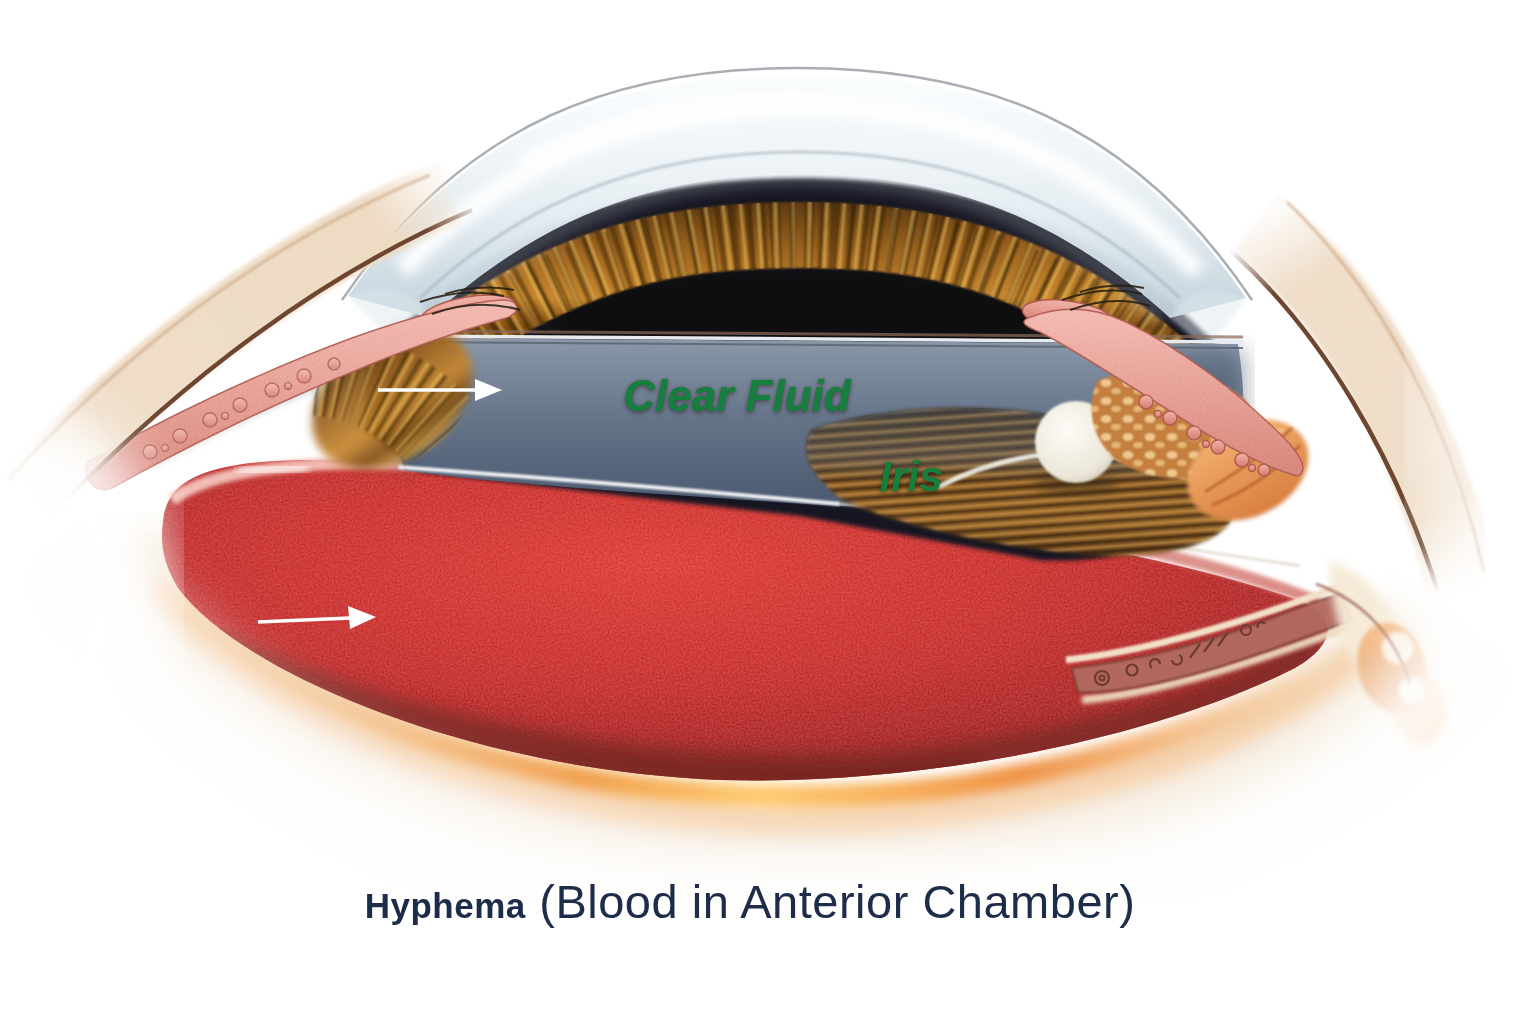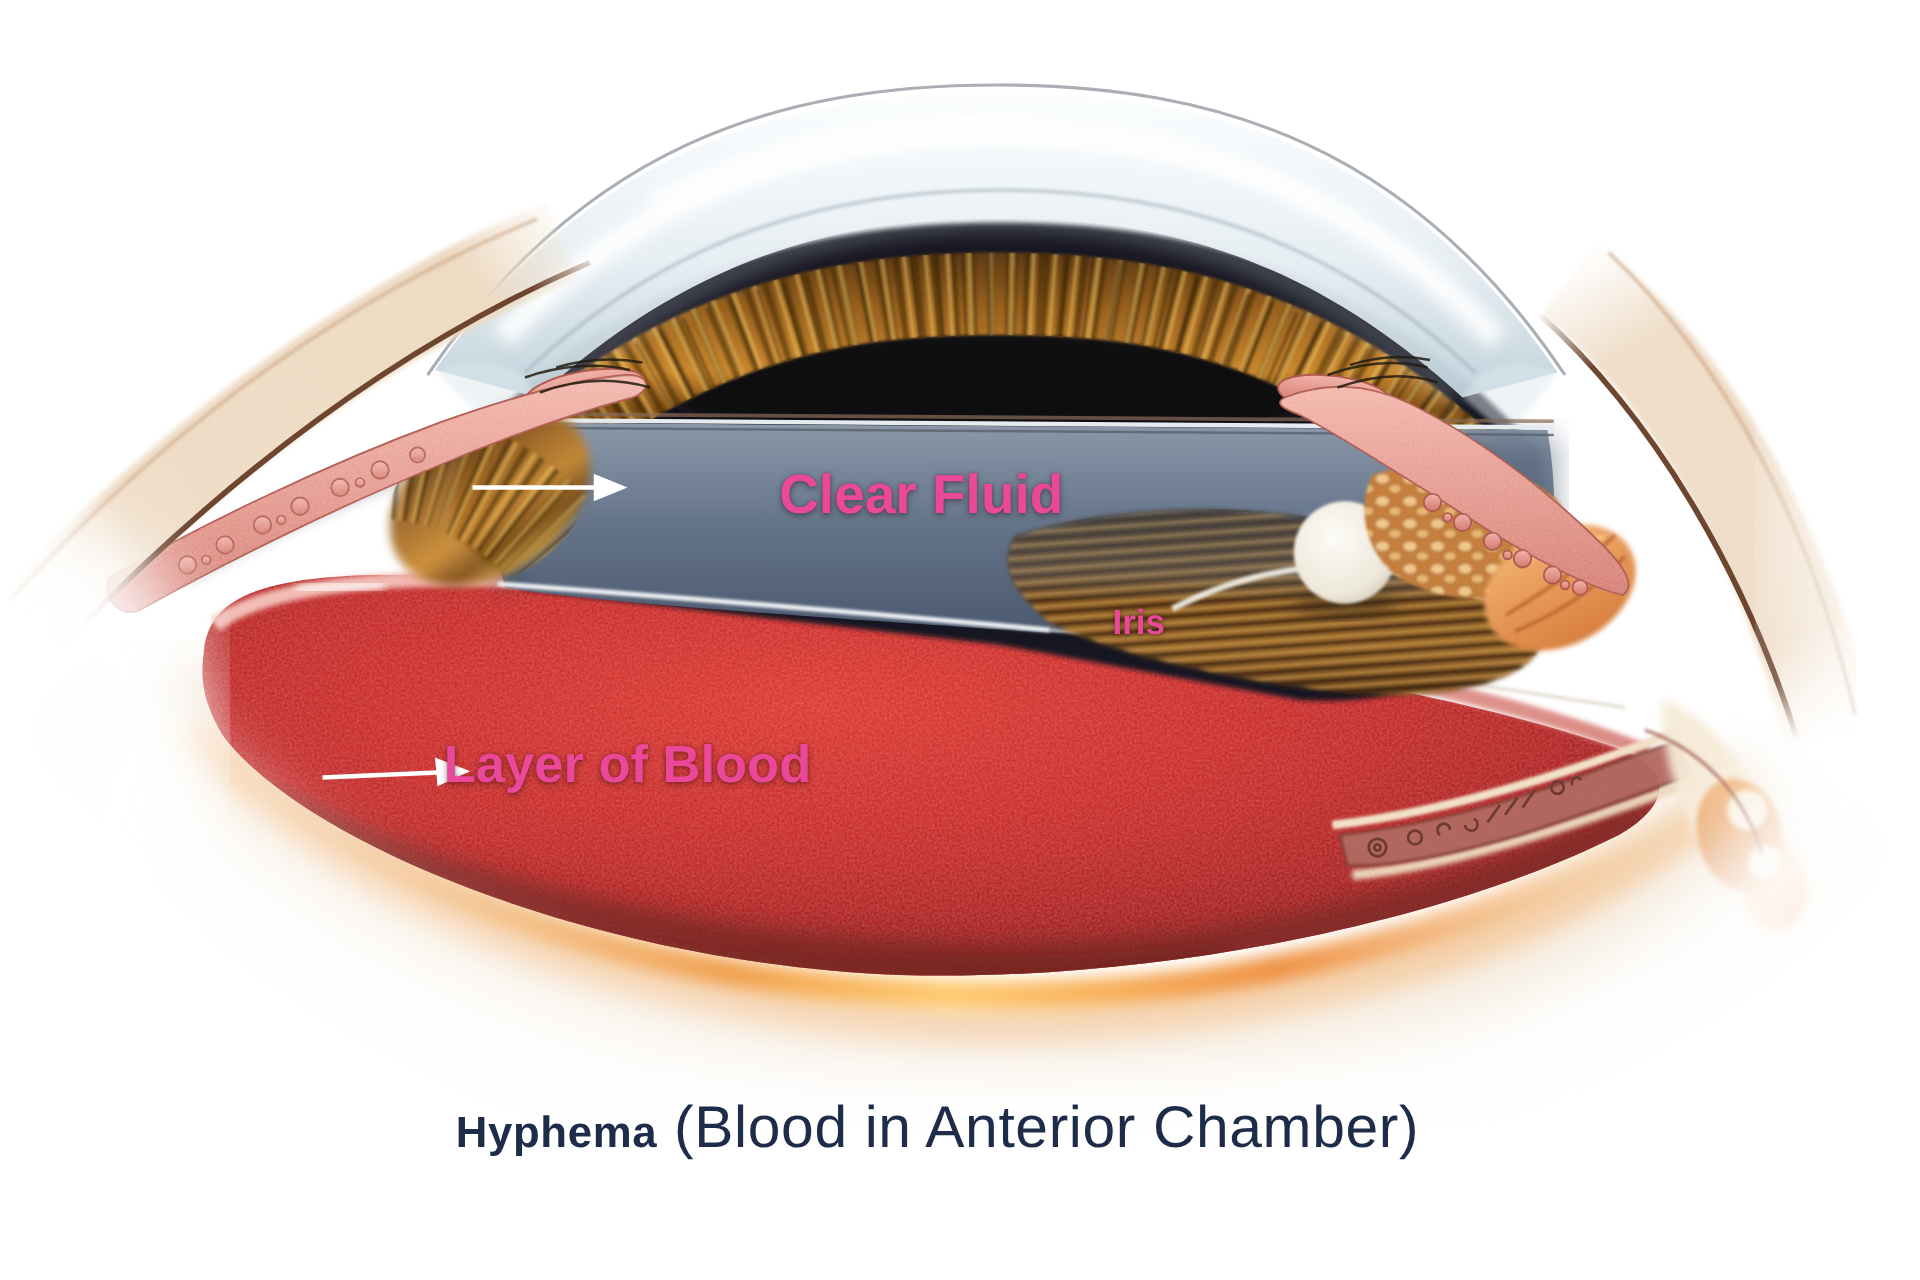--- a/index.html
+++ b/index.html
@@ -3,26 +3,27 @@
 <meta charset="utf-8">
 <style>
   html,body{margin:0;padding:0;background:#ffffff;}
   .stage{
     position:relative;width:1536px;height:1024px;background:#ffffff;overflow:hidden;
     font-family:"Liberation Sans",sans-serif;
   }
   .stage svg{position:absolute;left:0;top:0;}
   .lbl{
     position:absolute;transform:translate(-50%,-50%);
-    color:#ec4899;font-weight:700;text-align:left;white-space:nowrap;
+    color:#15803d;font-weight:700;text-align:left;white-space:nowrap;
     text-shadow:0 2px 5px rgba(30,8,8,.45), 0 0 2px rgba(30,8,8,.25);
     pointer-events:none;
+    font-style:italic;
   }
   .lbl-clear{left:737px;top:396px;font-size:44px;}
-  .lbl-iris{left:911px;top:498px;font-size:28px;}
+  .lbl-iris{left:911px;top:477px;font-size:42px;}
   .lbl-blood{left:502px;top:611px;font-size:42px;line-height:1.18;}
   .caption{
     position:absolute;left:750px;top:901px;transform:translate(-50%,-50%);
     color:#1d2c49;font-size:47px;white-space:nowrap;letter-spacing:.5px;
   }
   .caption .term{font-weight:700;font-size:35px;}
   .caption .rest{font-weight:400;}
 </style>
 </head>
 <body>
@@ -356,16 +357,15 @@
   </g>
   <g fill="#ffffff" stroke="#ffffff">
     <line x1="258" y1="622" x2="350" y2="618" stroke-width="3.5"></line>
     <polygon points="348,606 376,617 350,629" stroke="none"></polygon>
   </g>
 </svg>
 
   <div class="lbl lbl-clear">Clear Fluid</div>
   <div class="lbl lbl-iris">Iris</div>
   <div class="lbl lbl-blood">
-    <div>Layer of Blood</div>
   </div>
   <div class="caption"><span class="term">Hyphema</span><span class="rest"> (Blood in Anterior Chamber)</span></div>
 </div>
 
 </body></html>

